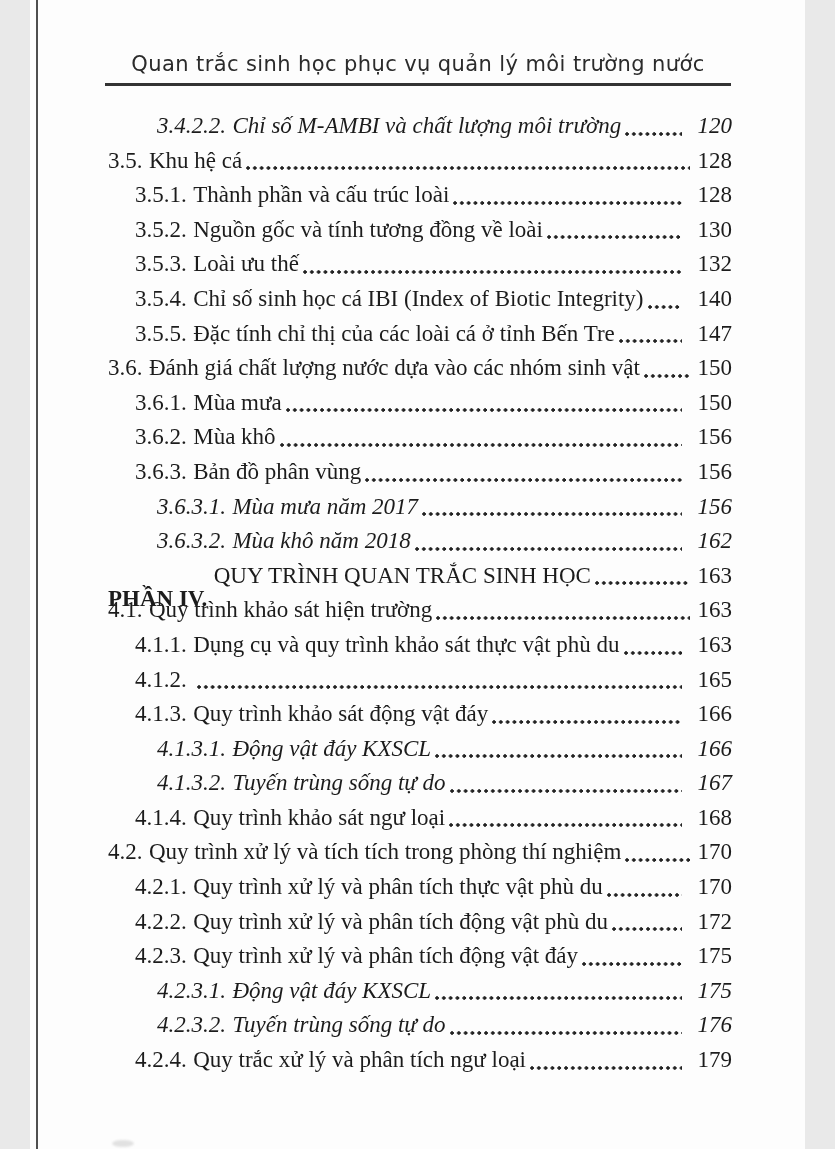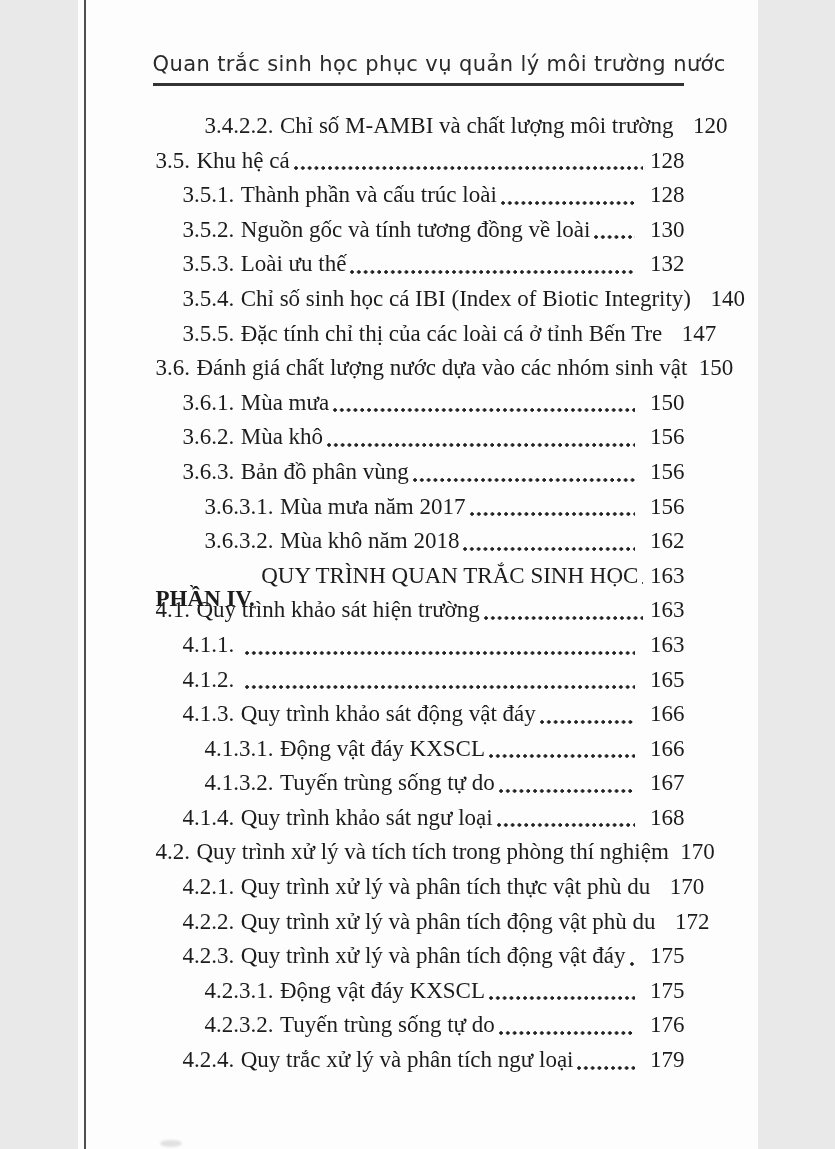--- a/index.html
+++ b/index.html
@@ -2,28 +2,27 @@
 <html lang="vi"><head>
 <meta charset="utf-8">
 <style>
   html, body {
     margin: 0;
     padding: 0;
     background: #e9e9e9;
   }
   .page {
     position: relative;
-    width: 660px;
+    width: 775px;
     height: 1149px;
     margin: 0 auto;
     background: var(--paper, #fdfdfd);
     overflow: hidden;
     font-family: "Liberation Serif", "DejaVu Serif", serif;
     color: var(--ink, #1c1c1c);
-    padding-left: 20px;
   }
   
   .edge-line {
     position: absolute;
     top: 0;
     bottom: 0;
     width: 2px;
     background: var(--edge, #4f4f4f);
   }
   .edge-line.left  { left: 6px; }
@@ -57,21 +56,21 @@
   .row {
     display: flex;
     align-items: baseline;
     height: 34.6px;
     line-height: 34.6px;
     font-size: 23px;
     white-space: nowrap;
   }
   .row.lvl-1 { padding-left: 0; align-items: center; }
   .row.lvl-2 { padding-left: 27px; align-items: center; }
-  .row.lvl-3 { padding-left: 49px; }
+  .row.lvl-3 { padding-left: 49px; font-style: italic; }
   .num { margin-right: 0.28em; }
   .row.bold-num .num { font-weight: bold; margin-top: 47px; }
   .leader {
     flex: 1;
     align-self: flex-end;
     height: 6px;
     margin: 0 1px 7px 4px;
     background-image: radial-gradient(circle at 2px 3px, #222222 1.5px, rgba(0,0,0,0) 1.9px);
     background-size: 6.8px 6px;
     background-repeat: repeat-x;
@@ -209,20 +208,21 @@
 
   <div class="row lvl-1">
     <span class="num">4.1.</span>
     <span class="title">Quy trình khảo sát hiện trường</span>
     <span class="leader"></span>
     <span class="pagenum">163</span>
   </div>
 
   <div class="row lvl-2">
     <span class="num">4.1.1.</span>
+    <span class="title">Dụng cụ và quy trình khảo sát thực vật phù du</span>
     <span class="leader"></span>
     <span class="pagenum">163</span>
   </div>
 
   <div class="row lvl-2">
     <span class="num">4.1.2.</span>
     <span class="leader"></span>
     <span class="pagenum">165</span>
   </div>
 

